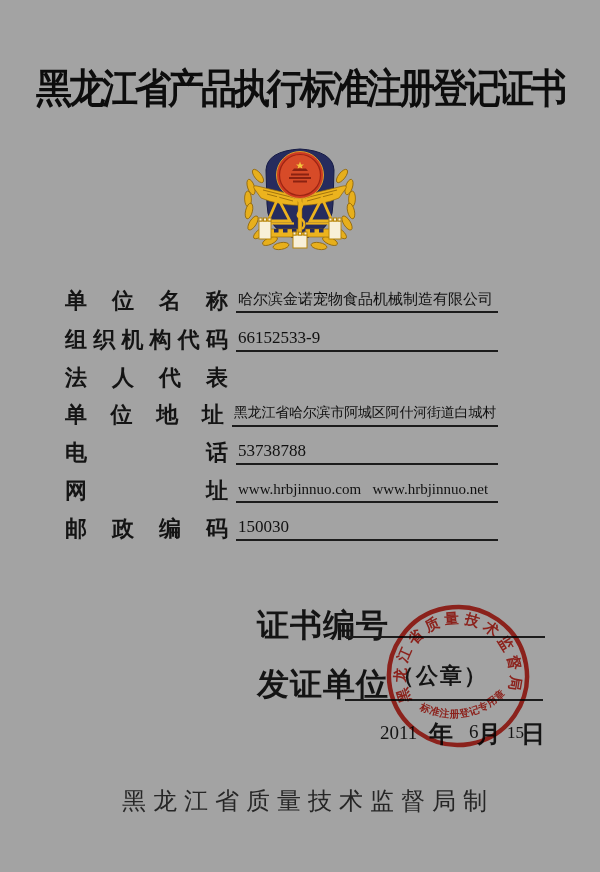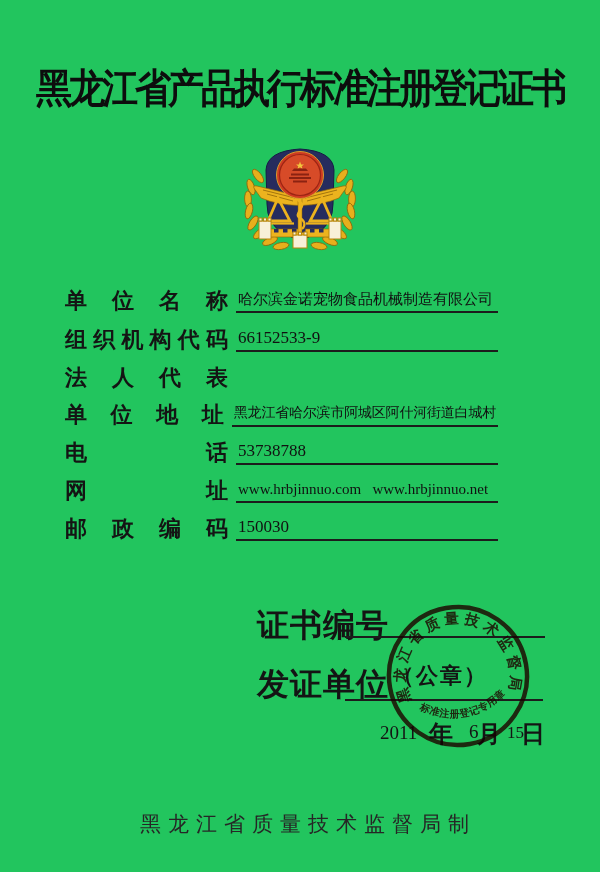--- a/index.html
+++ b/index.html
@@ -1,16 +1,16 @@
 <!DOCTYPE html>
 <html><head>
 <meta charset="utf-8">
 <style>
   html,body{margin:0;padding:0;background:#ffffff;}
-  .page{position:relative;width:600px;height:872px;background:#22c55e;overflow:hidden;
+  .page{position:relative;width:600px;height:872px;background:#a3a3a3;overflow:hidden;
         font-family:"Liberation Serif",serif;color:#111;}
 
   
   .title{position:absolute;top:62px;left:0;right:0;margin:0;text-align:center;
          font-size:36px;font-weight:bold;letter-spacing:-3px;color:#0d0d0d;
          transform:scaleY(1.12);transform-origin:center top;
          font-family:"Liberation Serif",serif;}
 
   
   .emblem{position:absolute;left:233px;top:134px;width:134px;height:124px;}
@@ -42,22 +42,22 @@
   
   .seal{position:absolute;left:383px;top:601px;width:150px;height:150px;
         transform:rotate(-10deg);mix-blend-mode:multiply;opacity:0.93;}
   .seal-ring{fill:none;stroke:#d8251b;stroke-width:4.5px;}
   .seal-arc-text{font-size:14.5px;font-weight:bold;fill:#d8251b;letter-spacing:4.5px;
                  font-family:"Liberation Sans",sans-serif;}
   .seal-bottom-text{font-size:10px;font-weight:bold;fill:#d8251b;letter-spacing:0.5px;
                  font-family:"Liberation Sans",sans-serif;}
 
   
-  .footer{position:absolute;top:810px;left:0;right:0;text-align:center;
-          font-size:21px;letter-spacing:7px;color:#262626;
+  .footer{position:absolute;top:785px;left:0;right:0;text-align:center;
+          font-size:24px;letter-spacing:7px;color:#262626;
           font-family:"Liberation Serif",serif;margin-left:16px;}
 </style>
 </head>
 <body>
 
 <div class="page">
 
   <h1 class="title">黑龙江省产品执行标准注册登记证书</h1>
 
   <svg class="emblem" viewBox="0 0 134 124">

